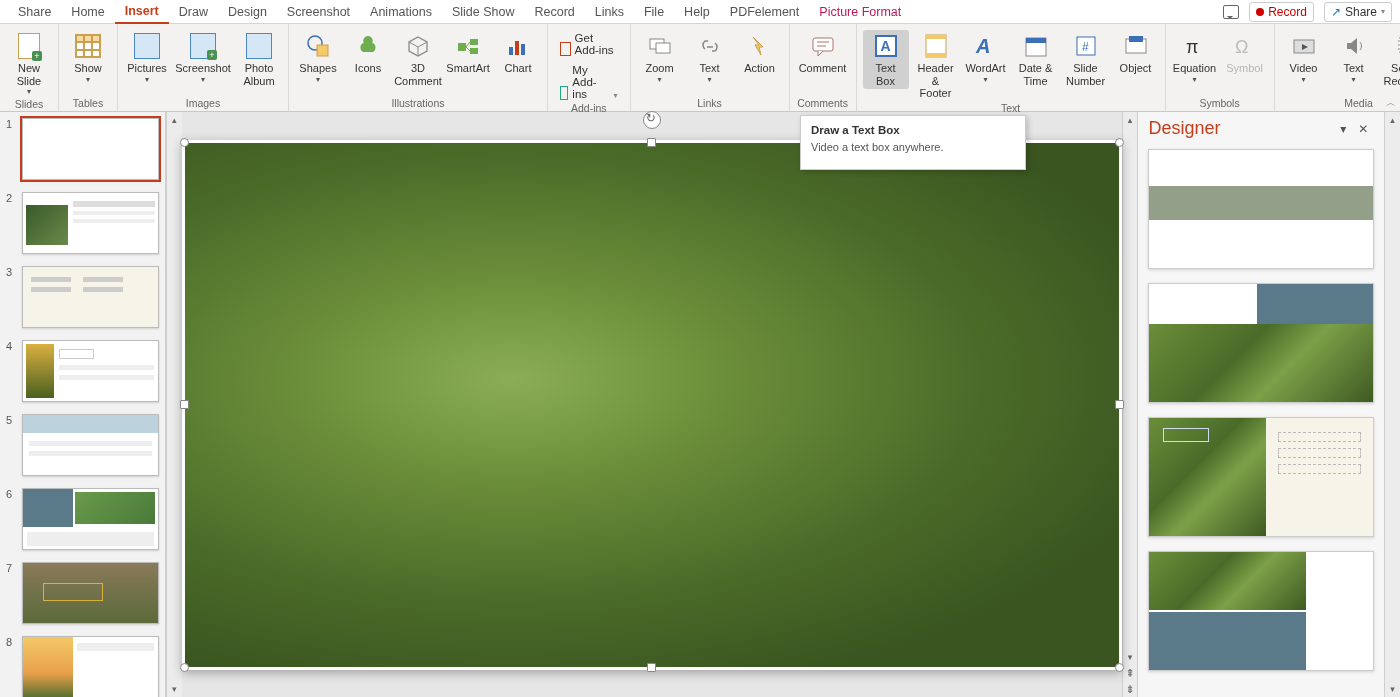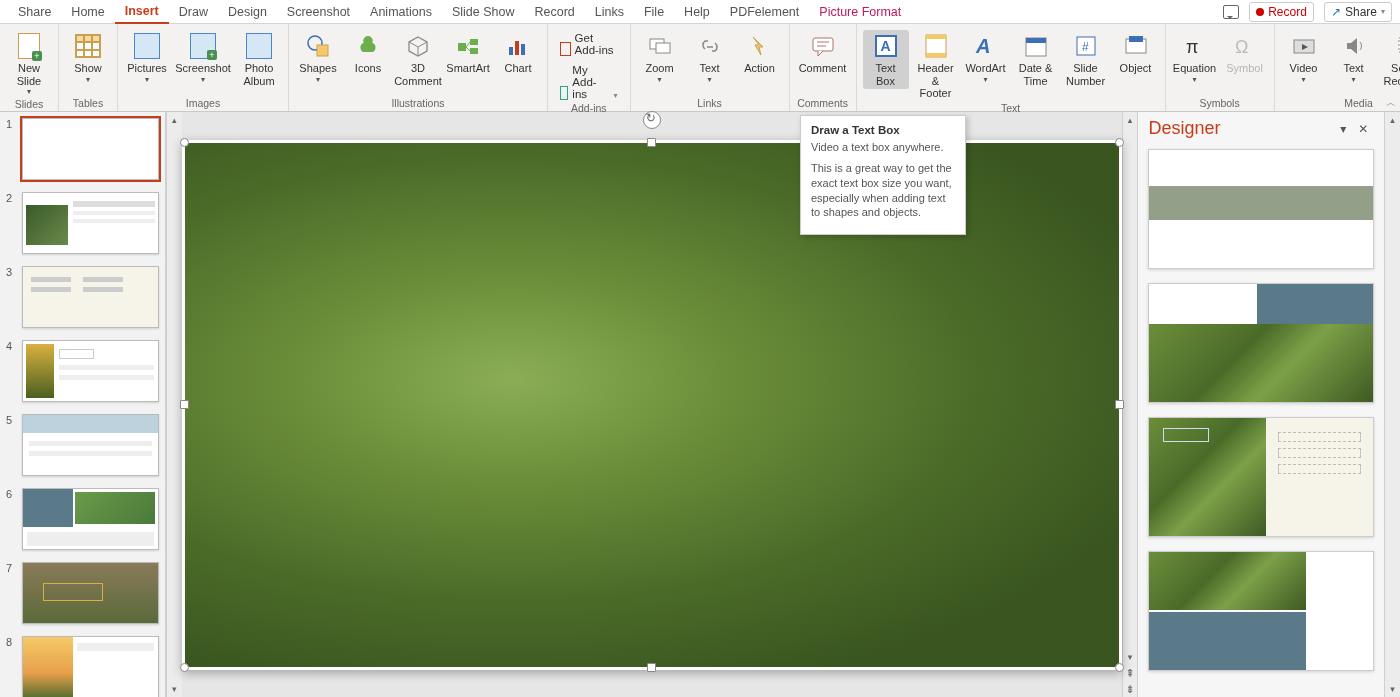--- a/index.html
+++ b/index.html
@@ -68,21 +68,21 @@
 
 
 .designer { width:250px; background:#f6f6f6; border-left:1px solid #cfcfcf; display:flex; flex-direction:column; }
 .designer .hdr { display:flex; align-items:center; padding:6px 10px; }
 .designer .hdr .title { font-size:18px; color:#c43e1c; flex:1; }
 .designer .hdr .dd, .designer .hdr .x { font-size:12px; color:#555; padding:2px 6px; cursor:pointer; }
 .designer .list { flex:1; overflow-y:auto; padding:4px 10px; display:flex; flex-direction:column; gap:14px; }
 .design-card { width:100%; height:120px; background:#fff; border:1px solid #ccc; box-shadow:0 1px 3px rgba(0,0,0,.15); position:relative; overflow:hidden; cursor:pointer; }
 
 
-.tooltip { position:absolute; left:800px; top:115px; width:166px; background:#fff; border:1px solid #ccc; box-shadow:2px 2px 6px rgba(0,0,0,.2); padding:8px 10px; font-size:11px; color:#555; z-index:50; }
+.tooltip { position:absolute; left:800px; top:115px; width:226px; background:#fff; border:1px solid #ccc; box-shadow:2px 2px 6px rgba(0,0,0,.2); padding:8px 10px; font-size:11px; color:#555; z-index:50; }
 .tooltip .tt-title { font-weight:600; color:#333; margin-bottom:4px; font-size:11.5px; }
 .tooltip p { margin-bottom:6px; line-height:1.35; }
 
 
 .rib-collapse { position:absolute; right:4px; top:96px; font-size:10px; color:#666; cursor:pointer; }
 
 
 .sunset { background:linear-gradient(180deg,#f4c968 0%,#e8a04a 60%,#5a7030 100%); }
 </style>
 </head>
@@ -560,14 +560,13 @@
   <div class="vscroll">
       <div class="arr">▴</div>
       <div class="track"></div>
       <div class="arr">▾</div>
     </div>
 </div>
 
 <div class="tooltip">
   <div class="tt-title">Draw a Text Box</div>
   <p>Video a text box anywhere.</p>
-  <p>This is a great way to get the exact text box size you want, especially when adding text to shapes and objects.</p>
 </div>
 
 </body></html>

